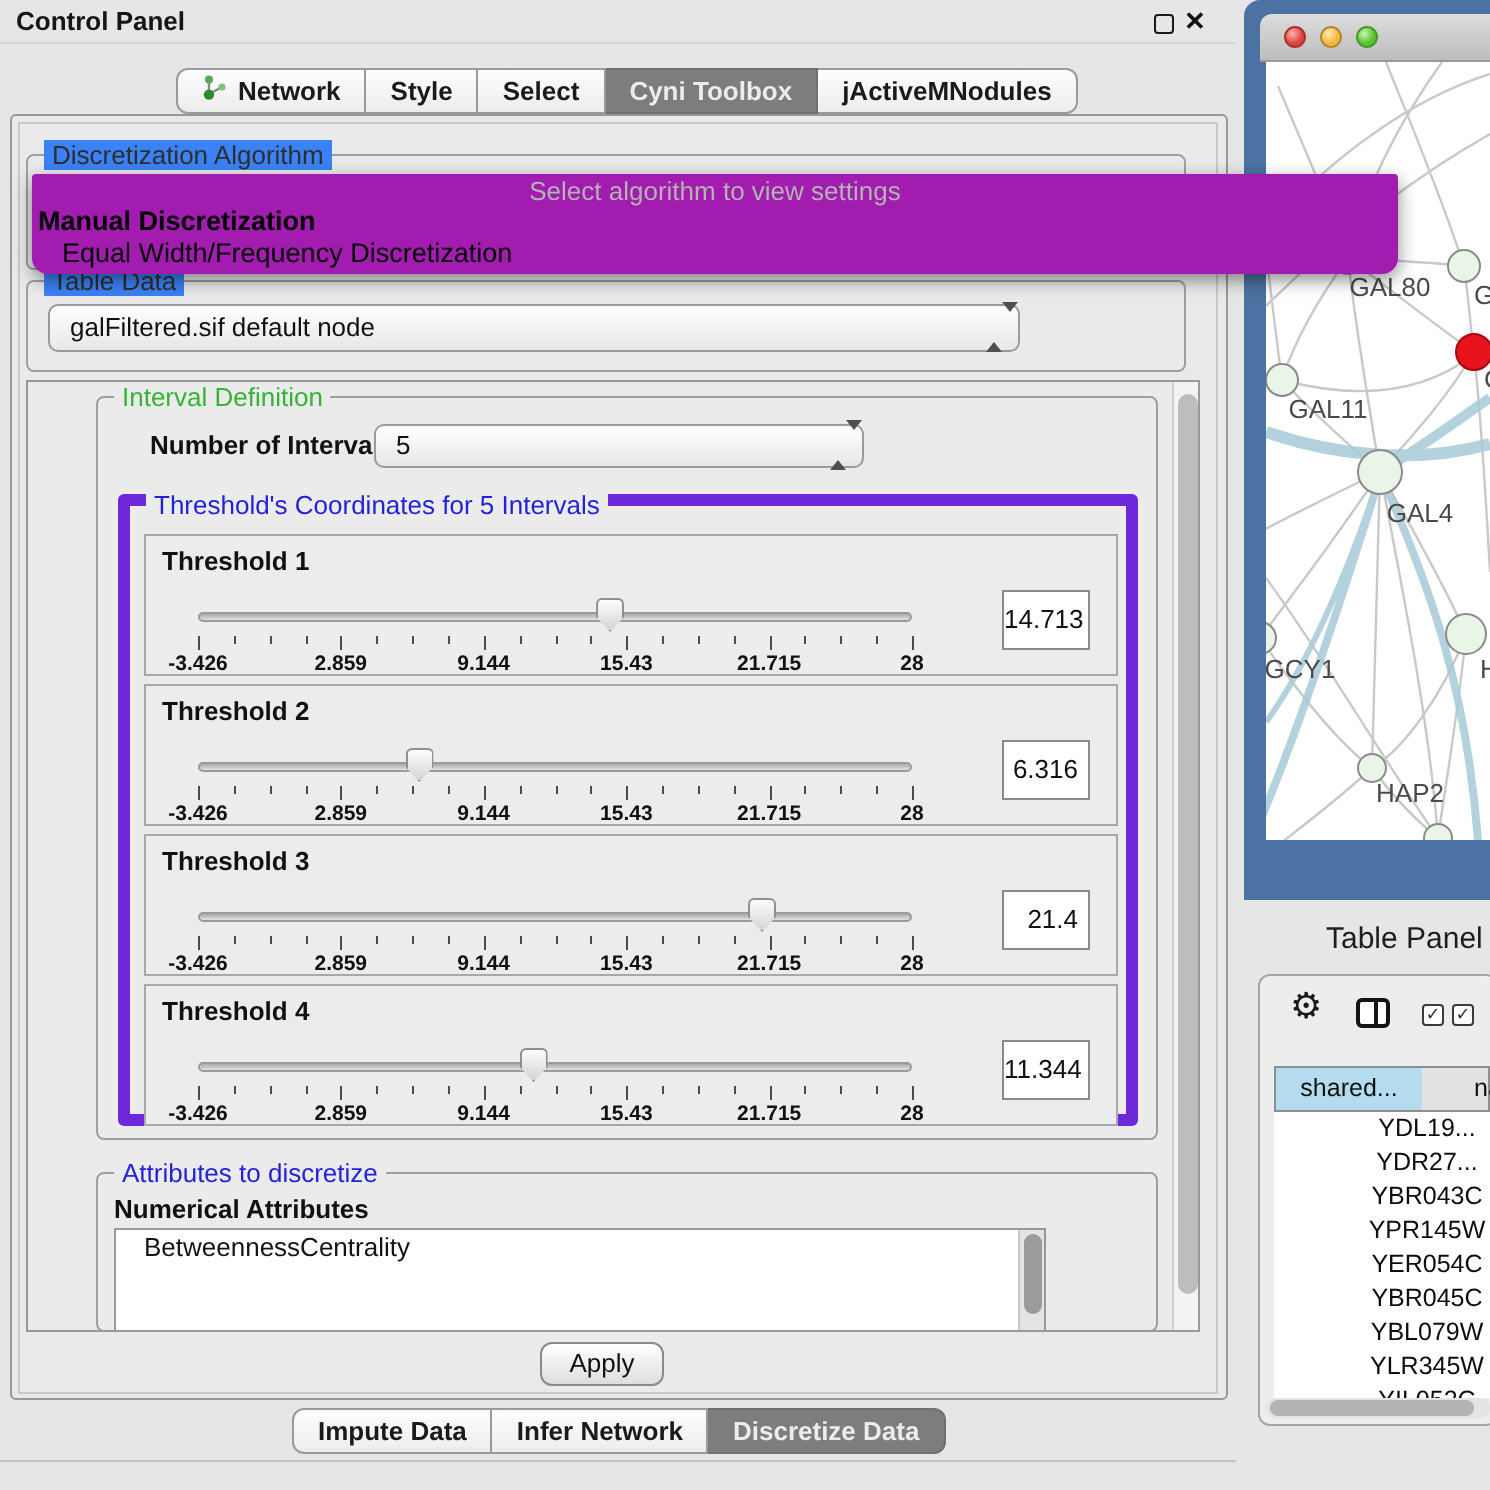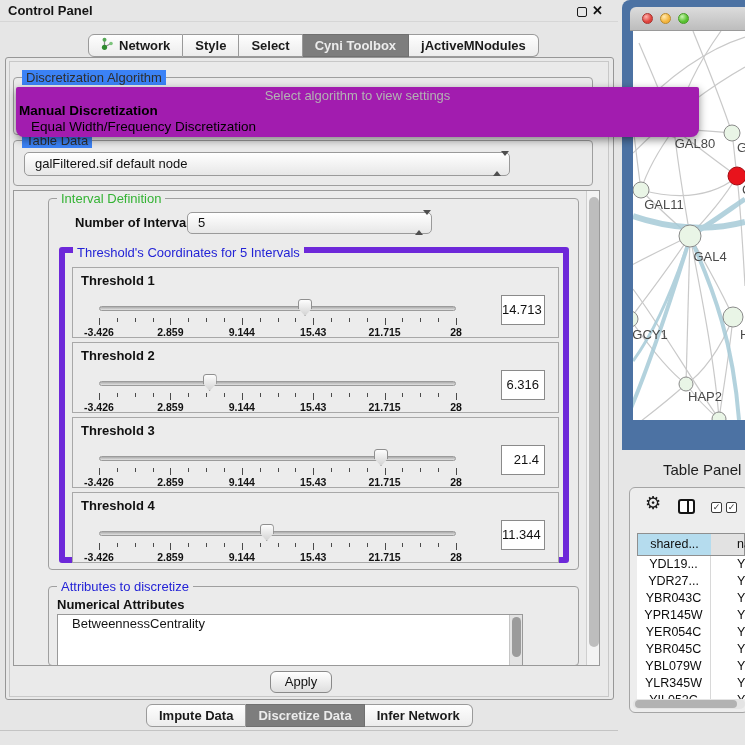--- a/index.html
+++ b/index.html
@@ -110,21 +110,21 @@
             border-radius:6px;background:#ededed;}
   .gear{position:absolute;left:645px;top:494px;font-size:18px;color:#1a1a1a;line-height:18px;}
   .colicon{position:absolute;left:678px;top:499px;width:17px;height:15px;border:2px solid #141414;border-radius:3px;background:#fff;}
   .colicon div{position:absolute;left:50%;top:0;width:2px;height:100%;background:#141414;}
   .cbicon{position:absolute;top:502px;width:11px;height:11px;border:1.5px solid #3a3a3a;border-radius:2px;background:#fff;
           font-size:9px;line-height:9px;text-align:center;color:#333;}
   .tp-header{position:absolute;top:533px;height:23px;font-size:12.5px;line-height:21px;border:1px solid #8f8f8f;}
   .tp-h1{left:637px;width:75px;background:#b5dcee;text-align:center;}
   .tp-h2{left:711px;width:34px;background:#e2e2e2;padding-left:26px;border-left:none;}
   .tp-rows{position:absolute;left:637px;top:556px;width:108px;height:143px;background:#fff;overflow:hidden;}
-  .tp-row{display:flex;height:17px;line-height:17px;font-size:12.5px;color:#0d0d0d;}
+  .tp-row{display:flex;height:17px;line-height:17px;font-size:12.5px;color:#0d0d0d;padding-left:40px;}
   .tp-c1{width:74px;text-align:center;border-right:1px solid #d8d8d8;flex:none;}
   .tp-c2{padding-left:26px;flex:none;white-space:nowrap;}
   .tp-hscroll{position:absolute;left:633px;top:699px;width:112px;height:10px;background:#e4e4e4;border-radius:5px;}
   .tp-hthumb{position:absolute;left:2px;top:1px;width:102px;height:8px;background:#b2b2b2;border-radius:4px;}
 </style>
 </head>
 <body>
 
 <div id="screen">
 
@@ -346,25 +346,25 @@
   <div class="vscroll">
       <div class="vthumb"></div>
     </div>
 
   <div class="apply-btn">Apply</div>
 
   <div class="tabbar" style="left:146px;top:704px;" id="bottomTabs">
       <div class="tab">
         <span>Impute Data</span>
       </div>
+      <div class="tab">
+        <span>Infer Network</span>
+      </div>
       <div class="tab selected">
         <span>Discretize Data</span>
-      </div>
-      <div class="tab">
-        <span>Infer Network</span>
       </div>
     </div>
   <div class="cp-bottom-edge"></div>
 
   <div class="netwin">
     <div class="net-titlebar">
       <div class="light red"></div>
       <div class="light yellow"></div>
       <div class="light green"></div>
     </div>

